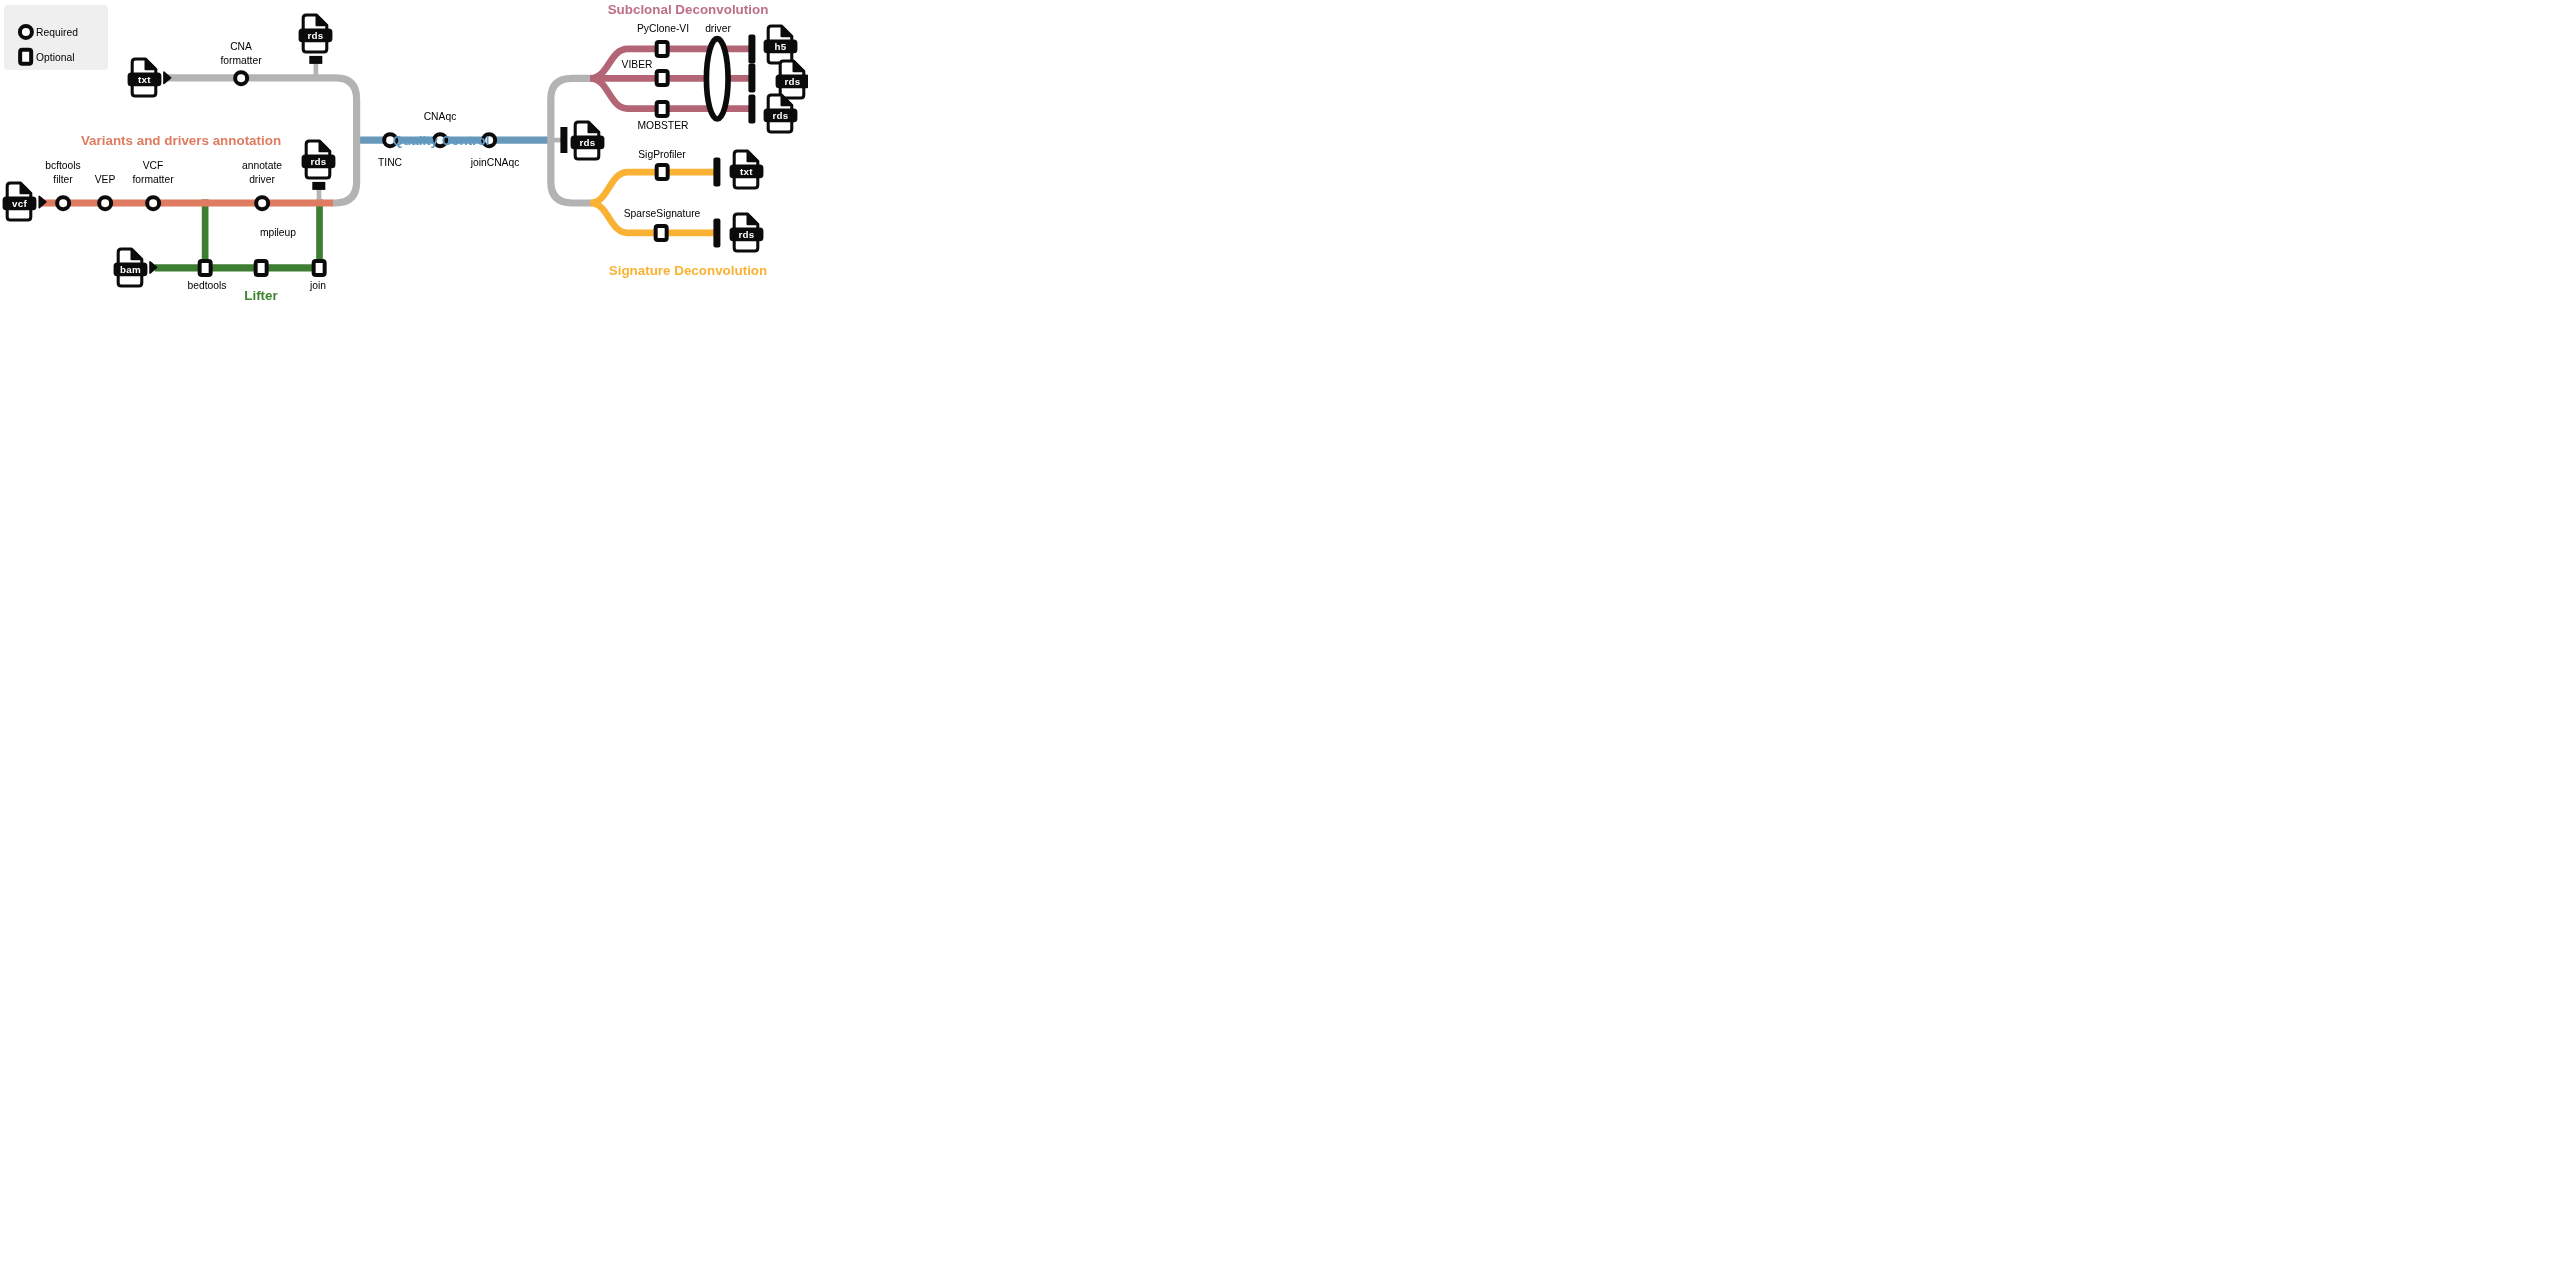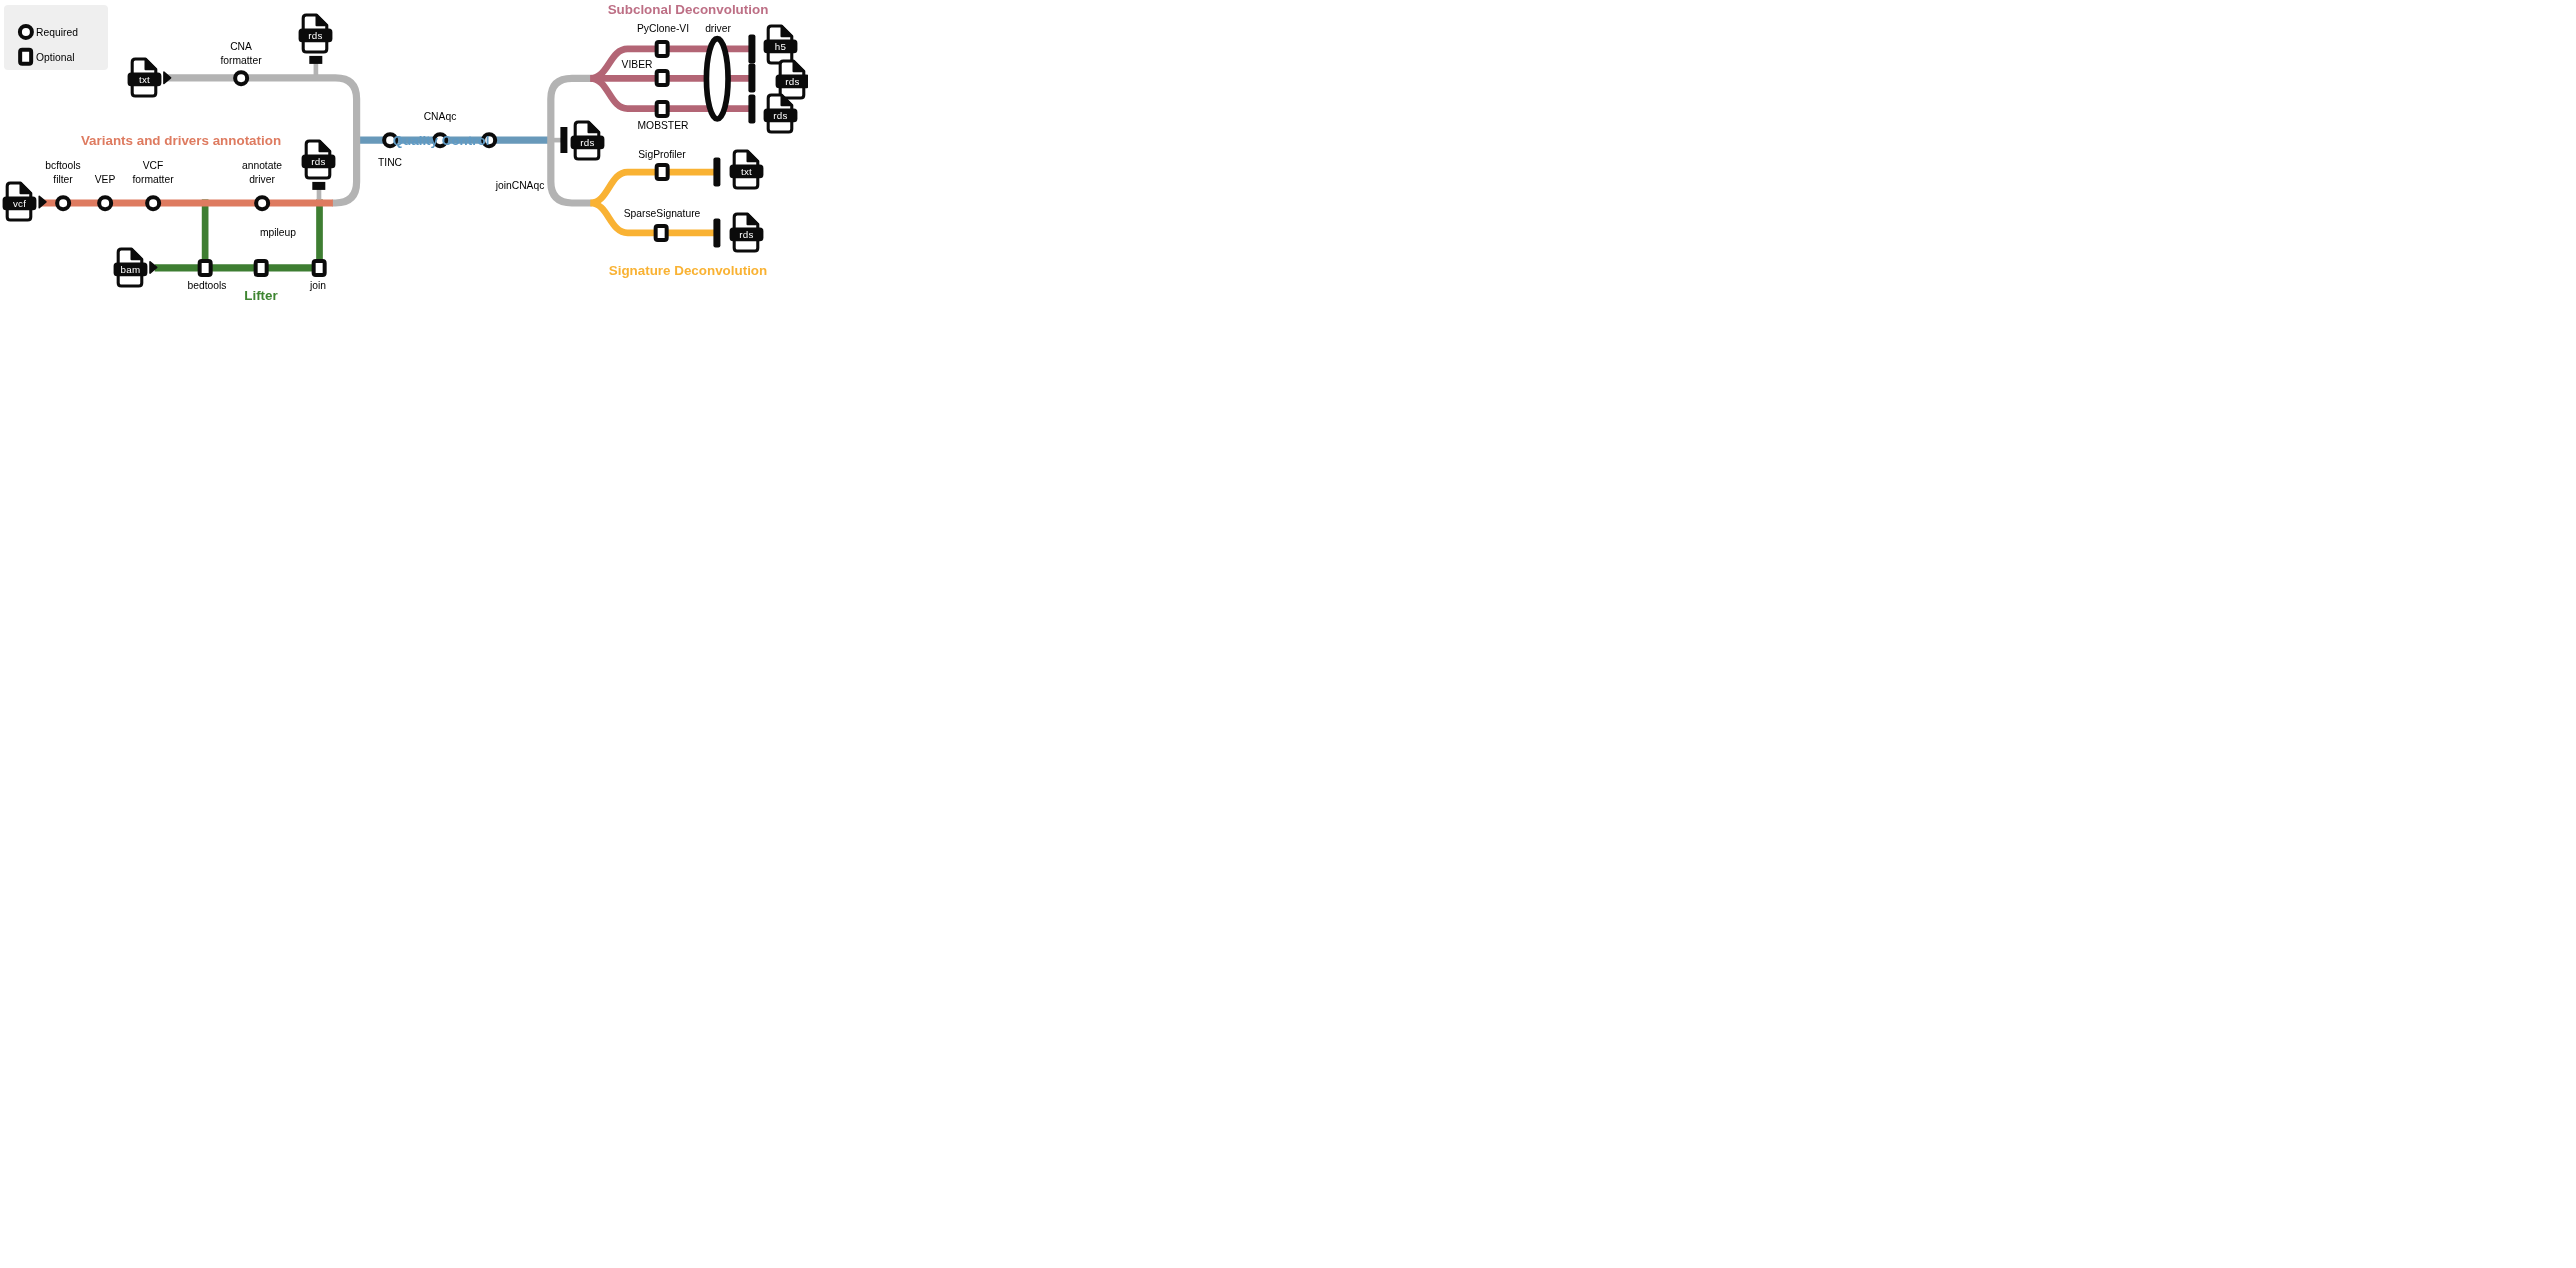--- a/index.html
+++ b/index.html
@@ -28,21 +28,21 @@
   .term{position:absolute;width:7.2px;height:29px;background:var(--black);border-radius:2.1px;transform:translate(-50%,-50%);}
   .conn-h{position:absolute;width:13.4px;height:8.2px;background:var(--black);transform:translate(-50%,-50%);}
   .conn-v{position:absolute;width:7.2px;height:26px;background:var(--black);transform:translate(-50%,-50%);}
   
   .file{position:absolute;width:35px;height:41px;}
   .file svg{position:absolute;left:0;top:0;}
   .file .doc{fill:#fff;stroke:var(--black);stroke-width:6;stroke-linejoin:round;}
   .file .fold{fill:var(--black);stroke:var(--black);stroke-width:4;stroke-linejoin:round;}
   .file .band{fill:var(--black);}
   .file .ext{position:absolute;left:0;right:0;top:17px;text-align:center;color:#fff;
-    font-size:9.8px;font-weight:normal;letter-spacing:0.3px;}
+    font-size:9.8px;font-weight:bold;letter-spacing:0.3px;}
   
   .lbl{position:absolute;transform:translate(-50%,-50%);font-size:10.3px;line-height:1.32;color:#000;
     text-align:center;white-space:nowrap;}
   .lbl.wrap{white-space:normal;}
   .title{position:absolute;transform:translate(-50%,-50%);font-size:13.4px;font-weight:bold;white-space:nowrap;}
   .title.salmon{color:var(--salmon);}
   .title.blue{color:var(--blue-title);}
   .title.green{color:var(--green-title);}
   .title.maroon{color:var(--maroon-title);}
   .title.yellow{color:var(--yellow);}
@@ -209,21 +209,21 @@
     <span class="ext">rds</span>
   </div>
 
   <div class="lbl wrap" style="left:241px;top:54px;width:49px;">CNA formatter</div>
   <div class="lbl wrap" style="left:63px;top:173px;width:43px;">bcftools filter</div>
   <div class="lbl" style="left:105px;top:180px;">VEP</div>
   <div class="lbl wrap" style="left:153px;top:173px;width:49px;">VCF formatter</div>
   <div class="lbl wrap" style="left:262px;top:173px;width:47px;">annotate driver</div>
   <div class="lbl" style="left:390px;top:163px;">TINC</div>
   <div class="lbl" style="left:440px;top:117px;">CNAqc</div>
-  <div class="lbl" style="left:520px;top:163px;margin-top:23px;">joinCNAqc</div>
+  <div class="lbl" style="left:495px;top:163px;">joinCNAqc</div>
   <div class="lbl" style="left:207px;top:286px;">bedtools</div>
   <div class="lbl" style="left:262px;top:233px;margin-left:16px;">mpileup</div>
   <div class="lbl" style="left:318px;top:286px;">join</div>
   <div class="lbl" style="left:663px;top:29px;">PyClone-VI</div>
   <div class="lbl" style="left:718px;top:29px;">driver</div>
   <div class="lbl" style="left:637px;top:65px;">VIBER</div>
   <div class="lbl" style="left:663px;top:126px;">MOBSTER</div>
   <div class="lbl" style="left:662px;top:155px;">SigProfiler</div>
   <div class="lbl" style="left:662px;top:214px;">SparseSignature</div>
 

